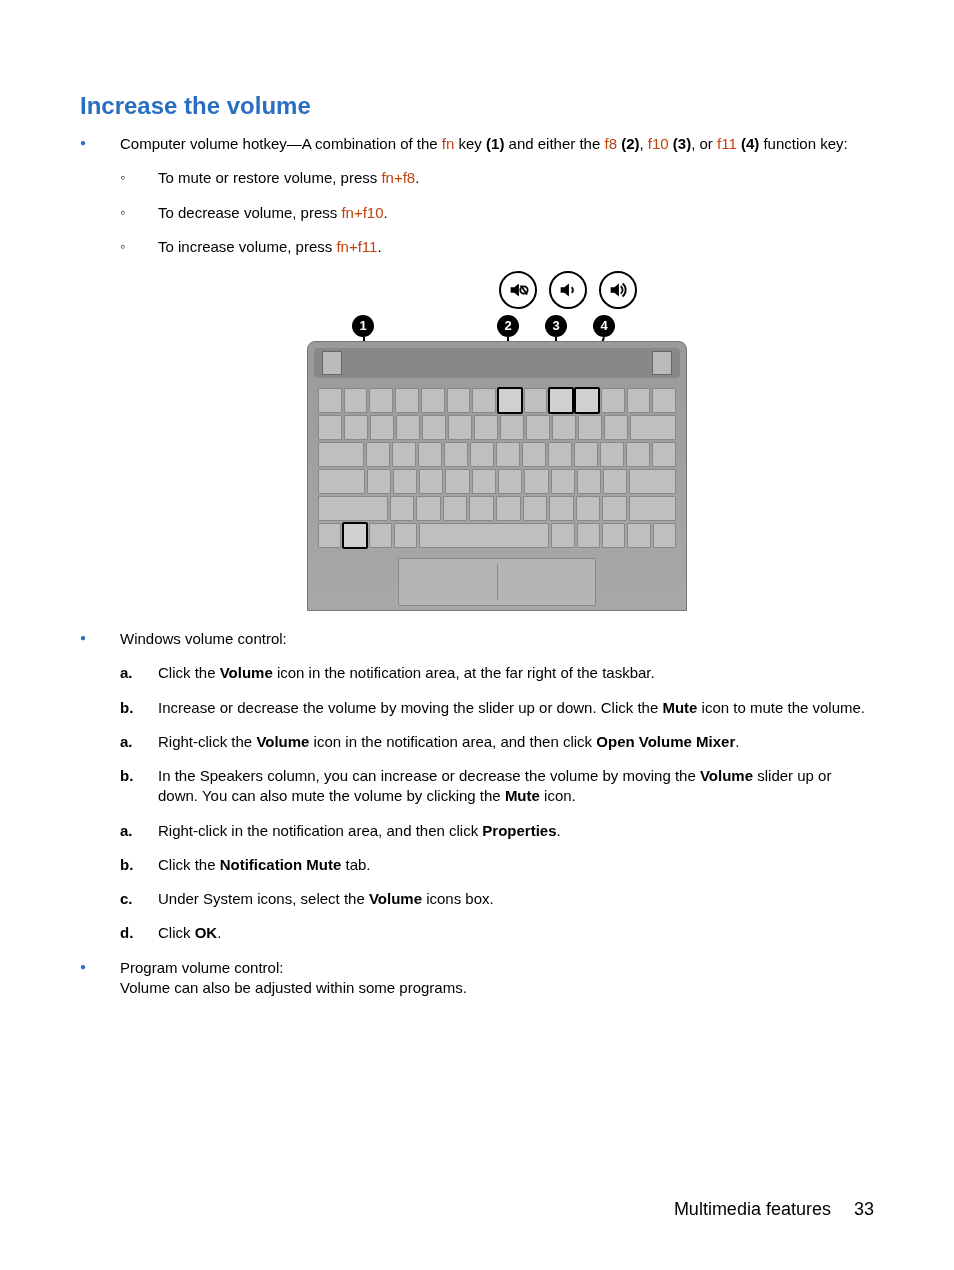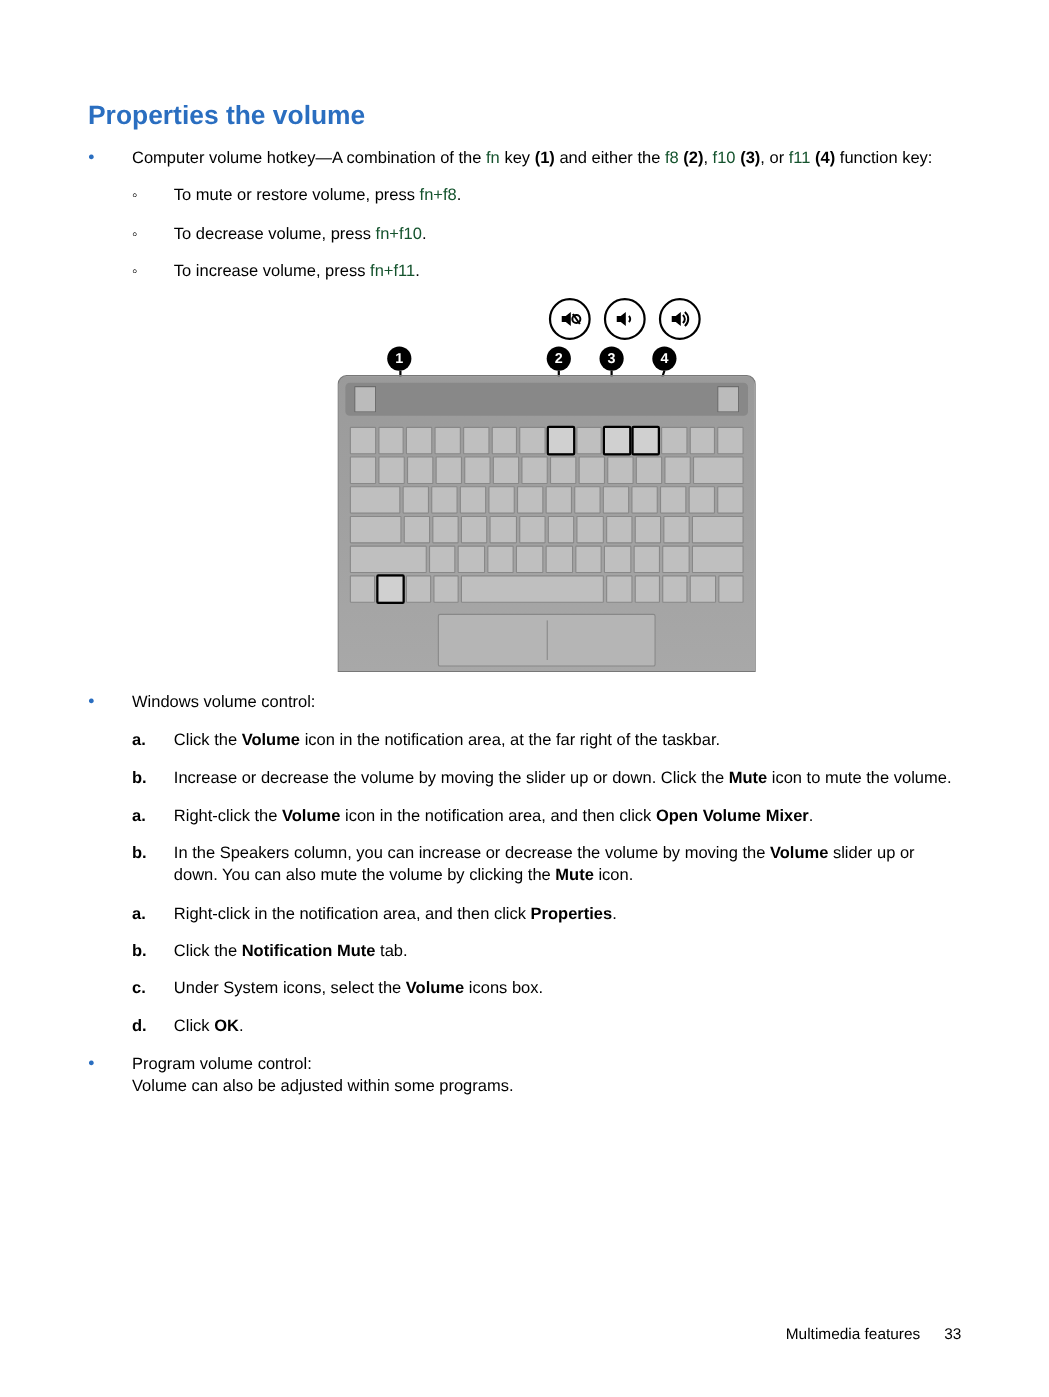--- a/index.html
+++ b/index.html
@@ -41,21 +41,21 @@
     content: "◦";
     position: absolute;
     left: 0;
     top: 0;
     color: #000;
     font-size: 14px;
   }
   ol.letters { list-style: none; padding: 0; margin: 0; }
   ol.letters > li { position: relative; padding-left: 38px; margin-bottom: 14px; line-height:1.35;}
   ol.letters > li > .letter { position:absolute; left:0; top:0; font-weight:bold; }
-  .link { color: #14532d; }
+  .link { color: #c2410c; }
   .b { font-weight: bold; }
   .keyboard-figure {
     width: 380px;
     height: 340px;
     margin: 8px auto 18px auto;
     position: relative;
   }
   .kb-body {
     position:absolute; left:0; right:0; top:70px; bottom:0;
     background: linear-gradient(#9a9a9a,#a8a8a8);
@@ -98,30 +98,30 @@
   .callout-num{
     width:22px; height:22px; border-radius:50%; background:#000; color:#fff;
     font-weight:bold; font-size:13px; display:flex; align-items:center; justify-content:center;
     position:absolute;
   }
   .callout-line{ position:absolute; background:#000; width:1.5px; }
   .footer {
     position: absolute;
     bottom: 50px;
     right: 80px;
-    font-size: 14px;
+    font-size: 18px;
   }
   .footer .pnum { margin-left: 18px; }
 </style>
 </head>
 <body>
 
 <div class="page">
 
-  <h2 class="section-title">Properties the volume</h2>
+  <h2 class="section-title">Increase the volume</h2>
 
 
   <ul class="bullet indent-1">
     <li>
       <span>Computer volume hotkey—A combination of the </span><span class="link">fn</span><span> key </span><span class="b">(1)</span><span> and either the </span><span class="link">f8</span><span class="b"> (2)</span><span>, </span><span class="link">f10</span><span class="b"> (3)</span><span>, or </span><span class="link">f11</span><span class="b"> (4)</span><span> function key:</span>
 
       <ul class="circ" style="margin-top:14px;">
         <li><span>To mute or restore volume, press </span><span class="link">fn+f8</span><span>.</span></li>
         <li><span>To decrease volume, press </span><span class="link">fn+f10</span><span>.</span></li>
         <li><span>To increase volume, press </span><span class="link">fn+f11</span><span>.</span></li>

